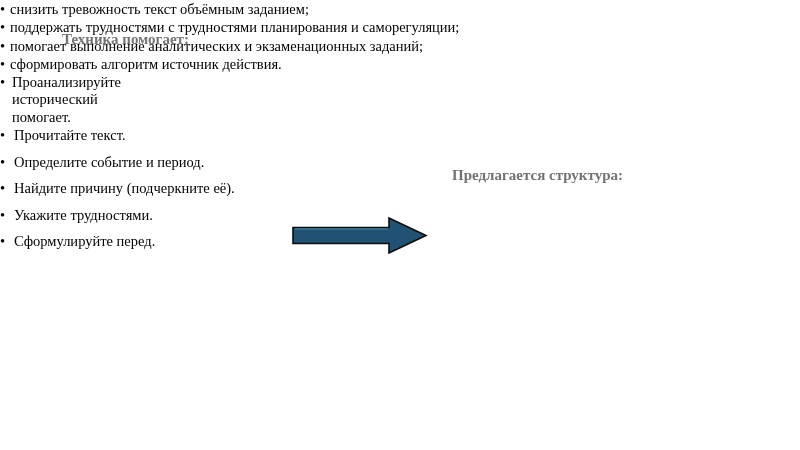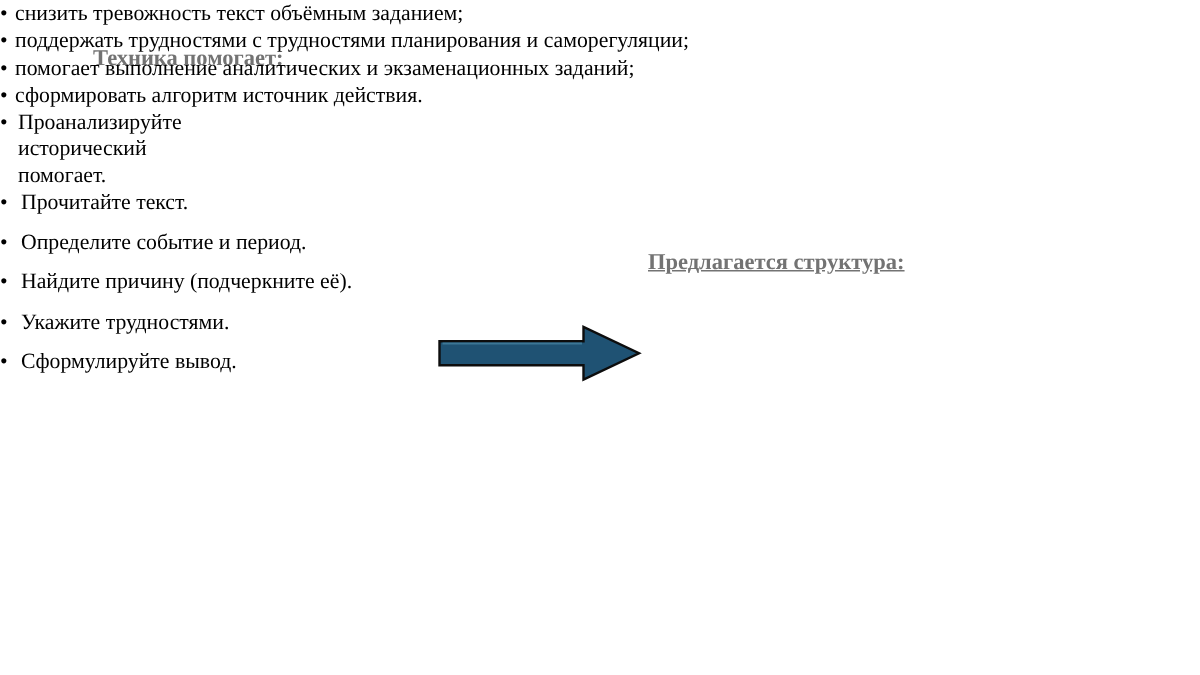--- a/index.html
+++ b/index.html
@@ -139,38 +139,38 @@
     </li>
   </ul>
 
   <div class="arrow-wrap" style="left:292px; top:216px;">
     <svg width="136" height="40" viewBox="0 0 136 40" xmlns="http://www.w3.org/2000/svg">
       <polygon points="1,11.5 97,11.5 97,2 134,19.5 97,37 97,27.5 1,27.5" fill="#1F5273" stroke="#0D0D0D" stroke-width="1.6" stroke-linejoin="miter"></polygon>
       <polyline points="3,13 96,13" fill="none" stroke="#3C7796" stroke-width="1.3"></polyline>
     </svg>
   </div>
 
-  <div class="block heading" style="left:432px; top:166px;text-decoration:underline;">Предлагается структура:</div>
+  <div class="block heading" style="left:452px; top:166px;">Предлагается структура:</div>
 
   <ul class="bullets list-right" style="left:441px; top:191px; width:310px;">
     <li>
       <span class="bullet-dot">•</span>
       <span class="bullet-text">Прочитайте текст.</span>
     </li>
     <li>
       <span class="bullet-dot">•</span>
       <span class="bullet-text">Определите событие и период.</span>
     </li>
     <li>
       <span class="bullet-dot">•</span>
       <span class="bullet-text">Найдите причину (подчеркните её).</span>
     </li>
     <li>
       <span class="bullet-dot">•</span>
       <span class="bullet-text">Укажите трудностями.</span>
     </li>
     <li>
       <span class="bullet-dot">•</span>
-      <span class="bullet-text">Сформулируйте вывод.</span>
+      <span class="bullet-text">Сформулируйте перед.</span>
     </li>
   </ul>
 
 </div>
 
 </body></html>

